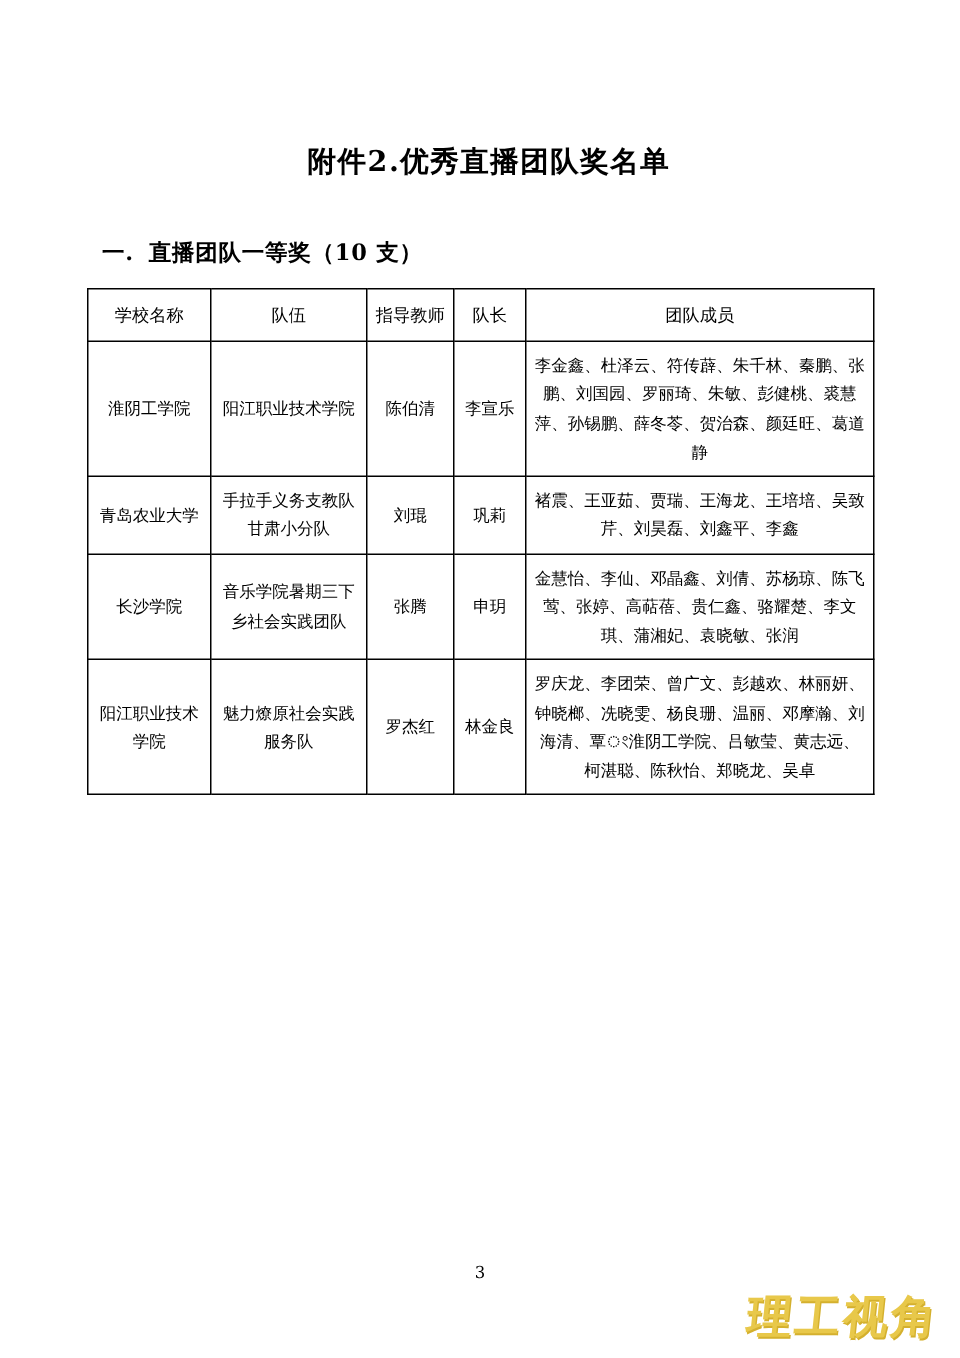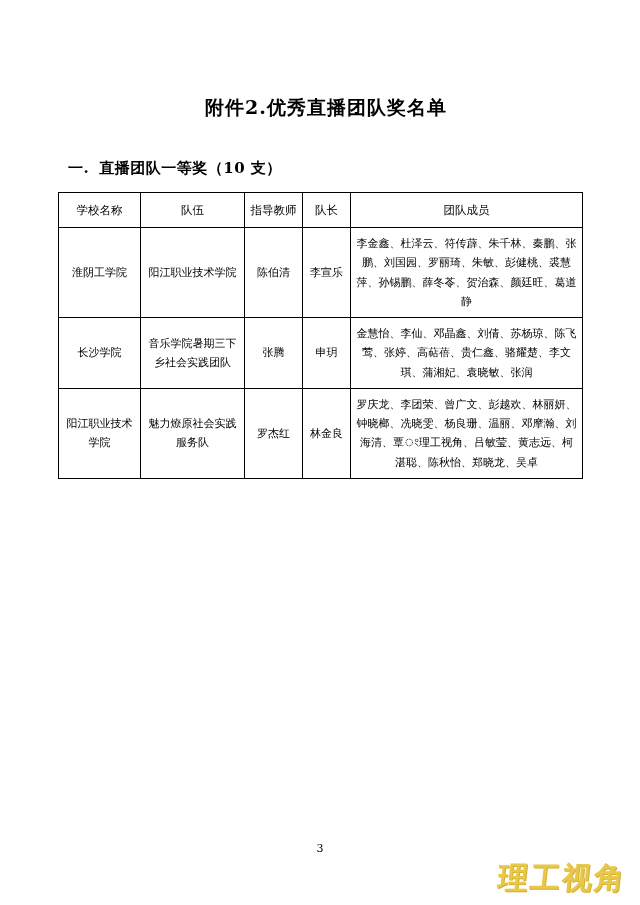--- a/index.html
+++ b/index.html
@@ -132,32 +132,39 @@
     </thead>
     <tbody>
       <tr>
         <td class="cell-school">淮阴工学院</td>
         <td class="cell-team">阳江职业技术学院</td>
         <td class="cell-coach">陈伯清</td>
         <td class="cell-leader">李宣乐</td>
         <td class="cell-members">李金鑫、杜泽云、符传薜、朱千林、秦鹏、张鹏、刘国园、罗丽琦、朱敏、彭健桃、裘慧萍、孙锡鹏、薛冬苓、贺治森、颜廷旺、葛道静</td>
       </tr>
       <tr>
+        <td class="cell-school">青岛农业大学</td>
+        <td class="cell-team">手拉手义务支教队甘肃小分队</td>
+        <td class="cell-coach">刘琨</td>
+        <td class="cell-leader">巩莉</td>
+        <td class="cell-members">褚震、王亚茹、贾瑞、王海龙、王培培、吴致芹、刘昊磊、刘鑫平、李鑫</td>
+      </tr>
+      <tr>
         <td class="cell-school">长沙学院</td>
         <td class="cell-team">音乐学院暑期三下乡社会实践团队</td>
         <td class="cell-coach">张腾</td>
         <td class="cell-leader">申玥</td>
         <td class="cell-members">金慧怡、李仙、邓晶鑫、刘倩、苏杨琼、陈飞莺、张婷、高萜蓓、贵仁鑫、骆耀楚、李文琪、蒲湘妃、袁晓敏、张润</td>
       </tr>
       <tr>
         <td class="cell-school">阳江职业技术学院</td>
         <td class="cell-team">魅力燎原社会实践服务队</td>
         <td class="cell-coach">罗杰红</td>
         <td class="cell-leader">林金良</td>
-        <td class="cell-members">罗庆龙、李团荣、曾广文、彭越欢、林丽妍、钟晓榔、冼晓雯、杨良珊、温丽、邓摩瀚、刘海清、覃ং理工视角、吕敏莹、黄志远、柯湛聪、陈秋怡、郑晓龙、吴卓</td>
+        <td class="cell-members">罗庆龙、李团荣、曾广文、彭越欢、林丽妍、钟晓榔、冼晓雯、杨良珊、温丽、邓摩瀚、刘海清、覃ং淮阴工学院、吕敏莹、黄志远、柯湛聪、陈秋怡、郑晓龙、吴卓</td>
       </tr>
     </tbody>
   </table>
 
   <div class="page-number">3</div>
 
   <div class="watermark">理工视角</div>
 
 </div>
 

